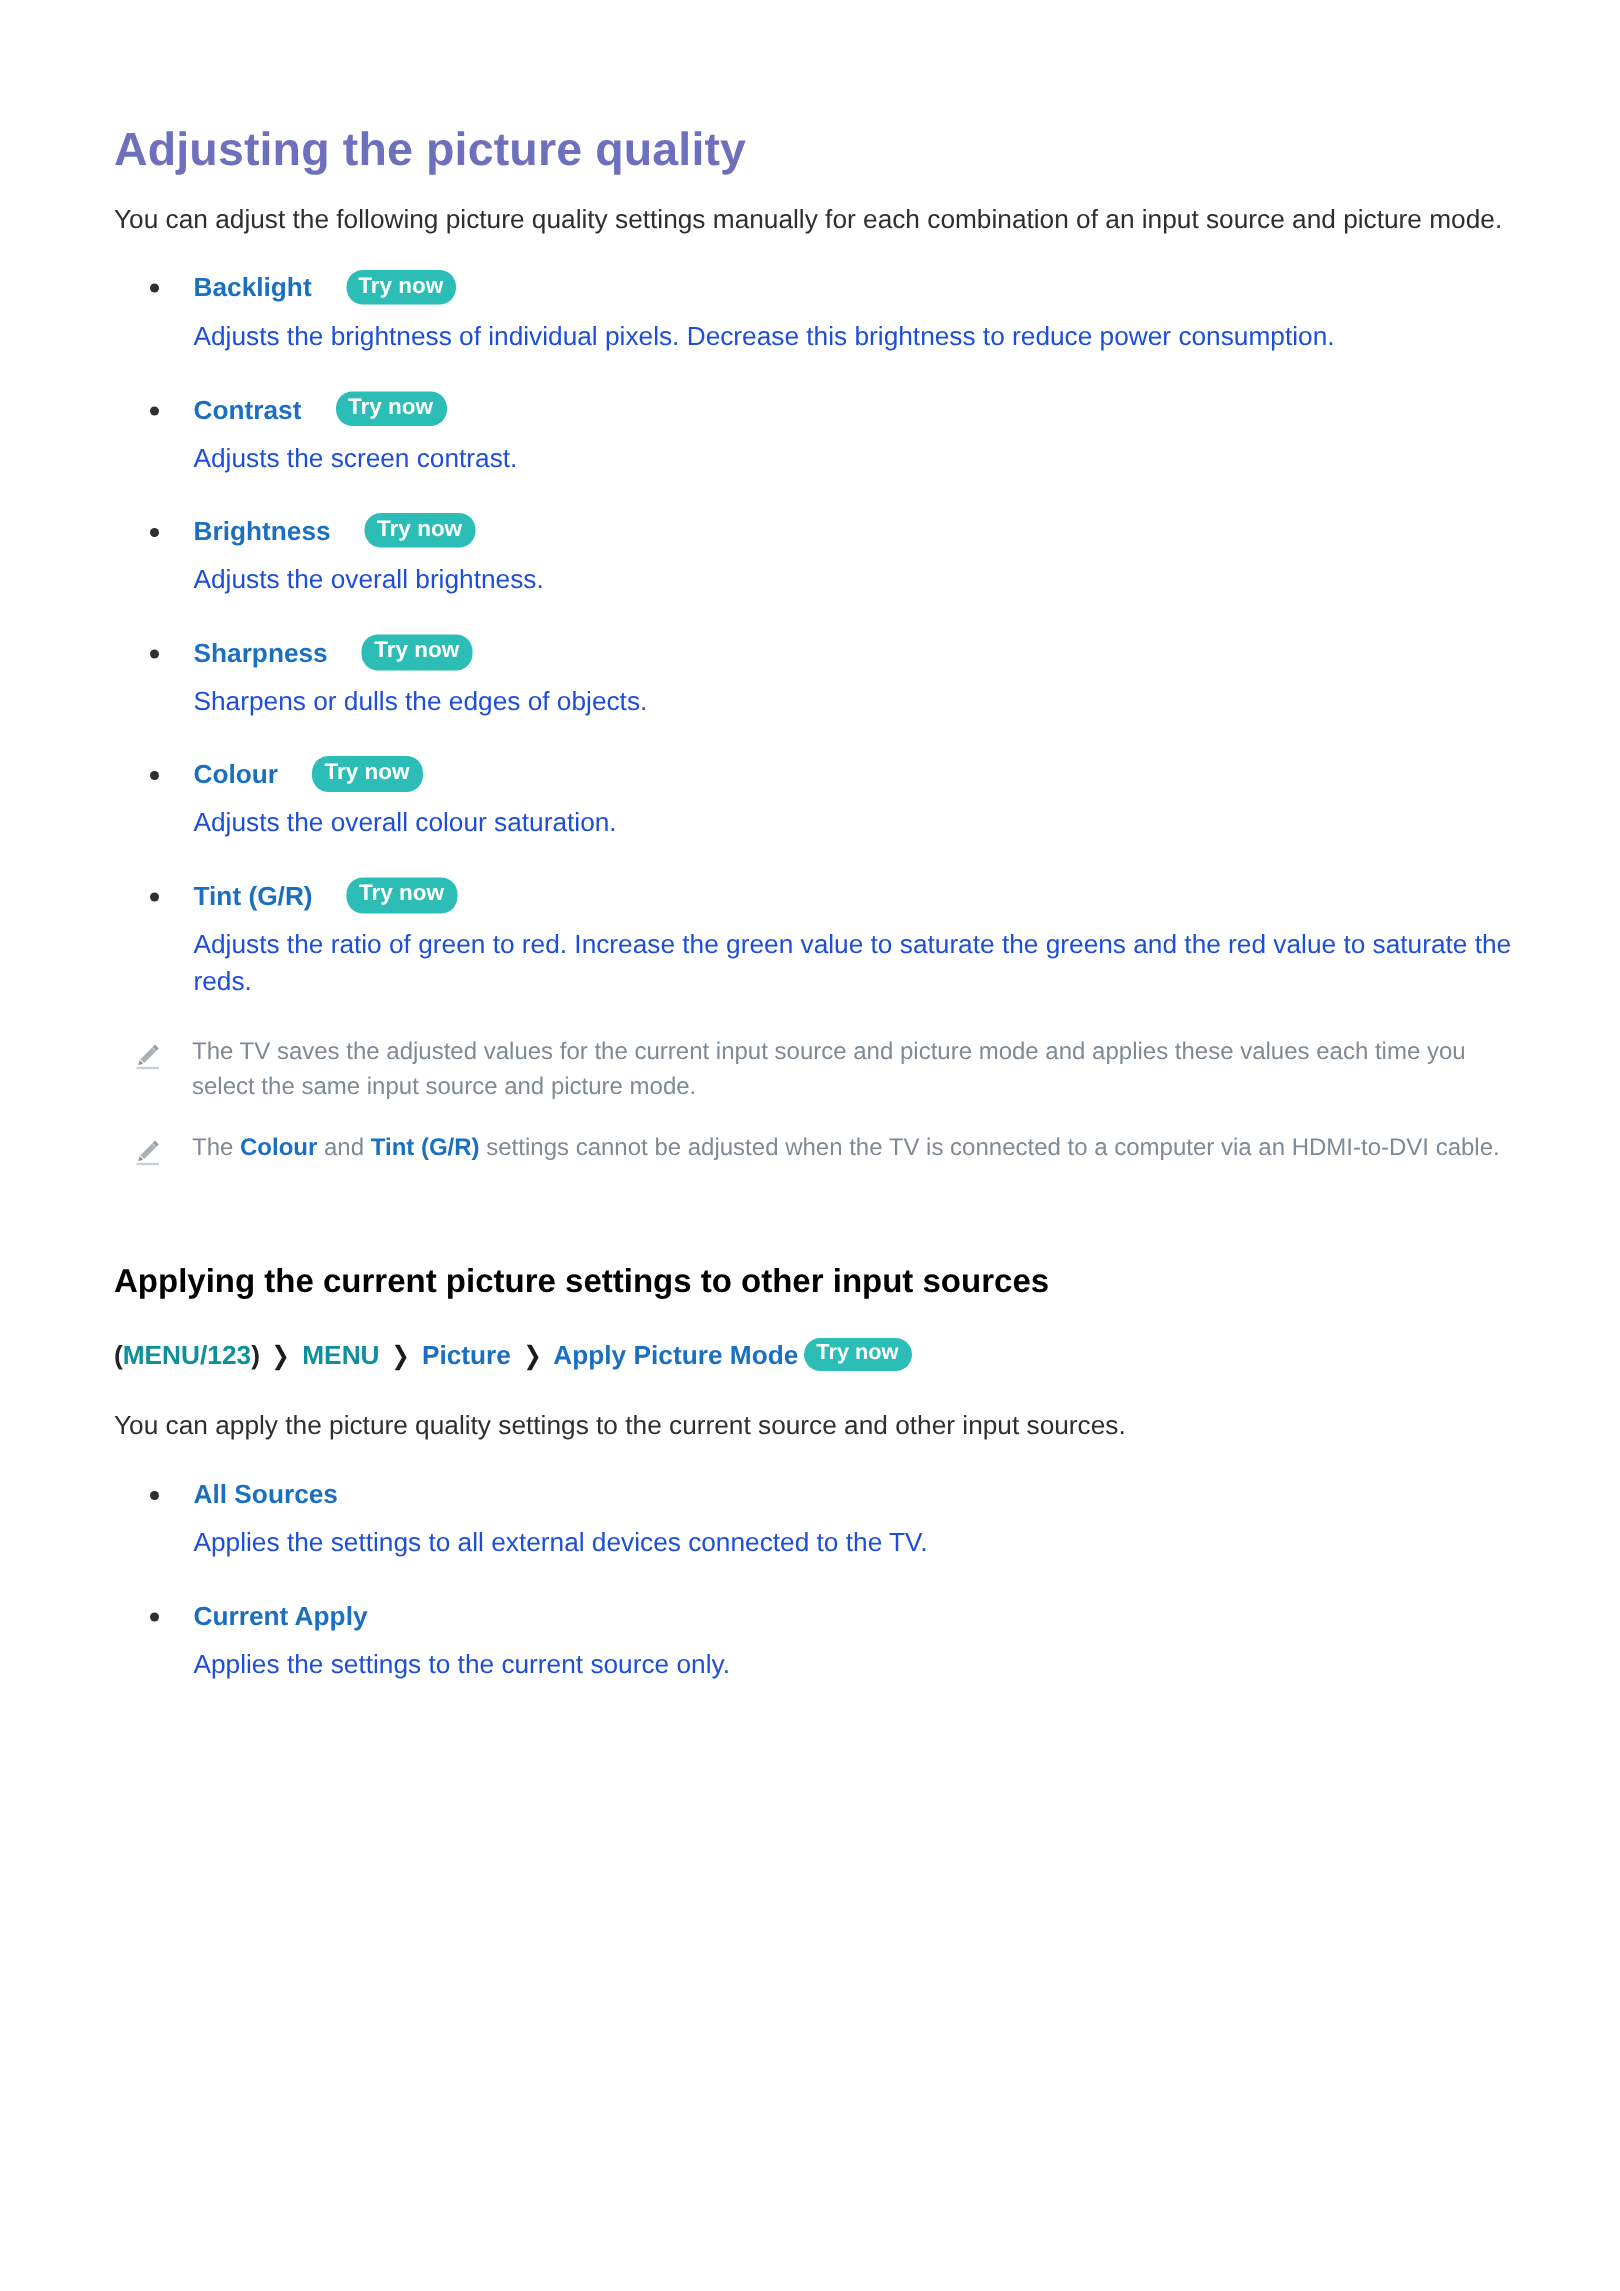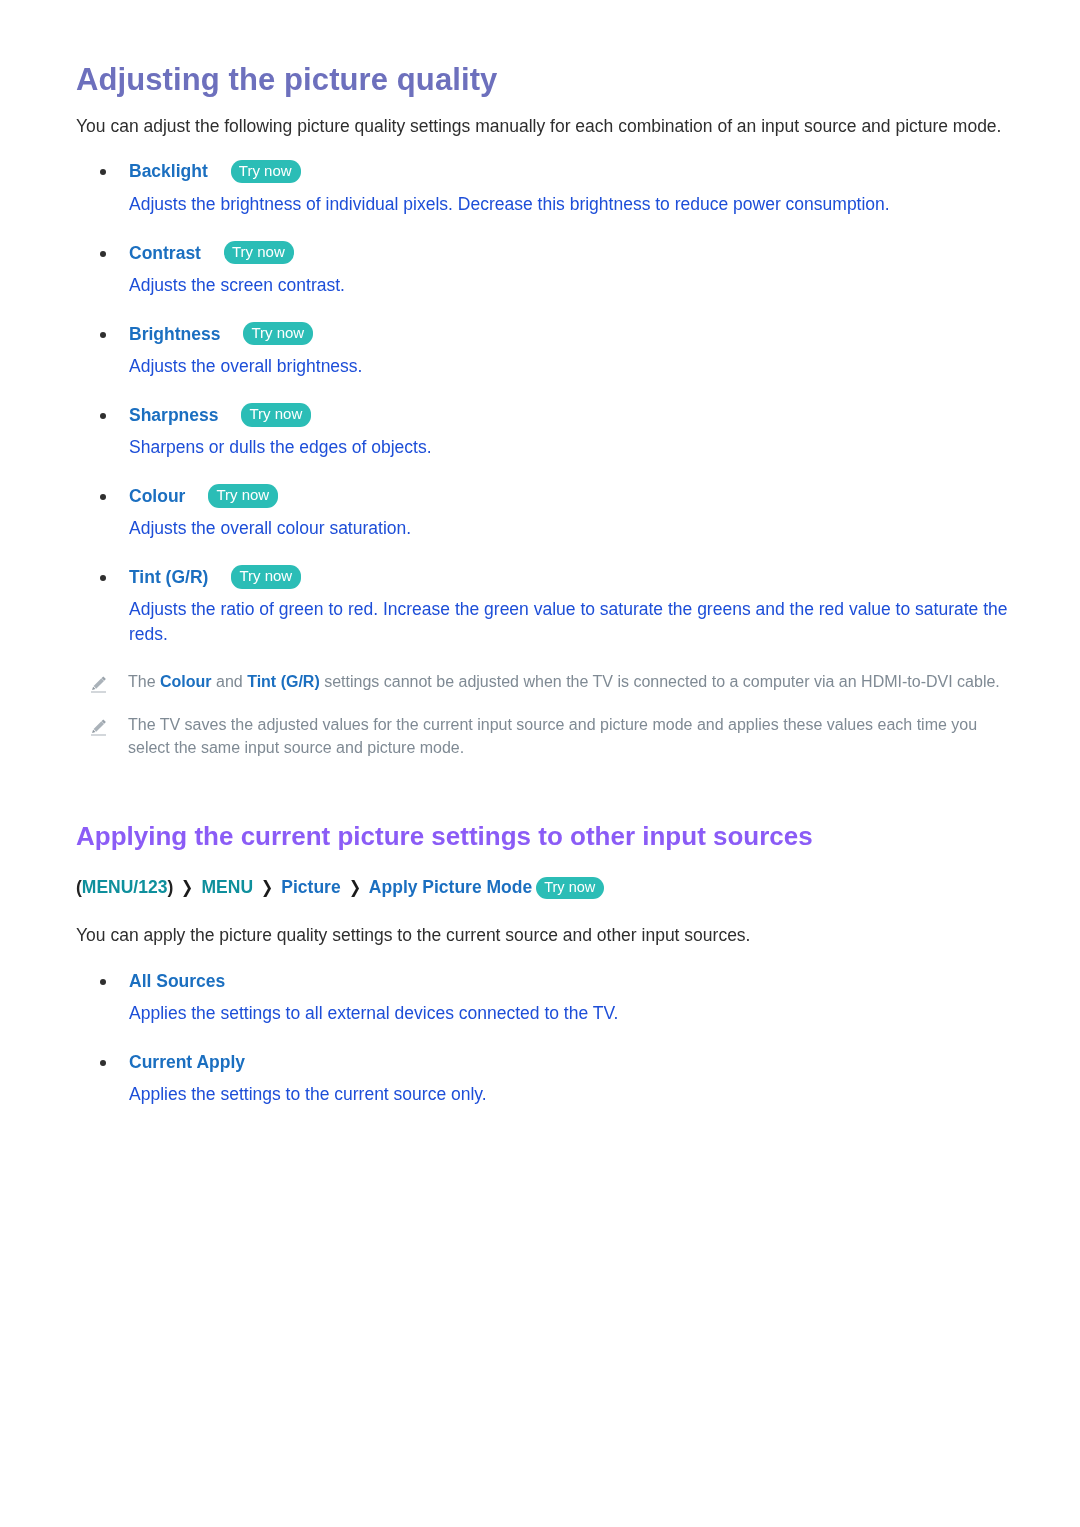--- a/index.html
+++ b/index.html
@@ -12,35 +12,36 @@
     height: 1527px;
     font-family: "Liberation Sans", "DejaVu Sans", sans-serif;
     color: #2b2b2b;
     position: relative;
     overflow: hidden;
   }
   .page {
     padding: 62px 72px 0 76px;
     box-sizing: border-box;
     width: 1080px;
+    margin-top: 20px;
   }
 
   
   h1.doc-title {
     font-size: 31px;
     font-weight: bold;
     color: #6d70bd;
     margin: 0 0 16px 0;
     letter-spacing: 0.1px;
     line-height: 1.15;
   }
   h2.section-title {
-    font-size: 26px;
-    font-weight: bold;
-    color: #8b5cf6;
+    font-size: 22px;
+    font-weight: bold;
+    color: #000000;
     margin: 0 0 22px 0;
     line-height: 1.2;
   }
 
   
   .breadcrumb {
     font-size: 17.5px;
     font-weight: bold;
     margin: 0 0 22px 0;
     line-height: 1.5;
@@ -101,21 +102,21 @@
     margin: 7px 0 23px 53px;
     max-width: 900px;
   }
 
   
   .try-now {
     display: inline-block;
     background: #2bbdb6;
     color: #ffffff;
     font-size: 15px;
-    font-weight: normal;
+    font-weight: bold;
     border-radius: 11px;
     padding: 1px 9px 2px 8px;
     line-height: 1.35;
     vertical-align: middle;
     white-space: nowrap;
   }
   .breadcrumb .try-now {
     font-size: 14.5px;
     margin-left: 4px;
     position: relative;
@@ -206,52 +207,52 @@
 
     <div class="bullet-row">
       <span class="bullet-dot"></span>
       <span class="bullet-label">
         <span>Tint (G/R)</span>
         <span class="try-now">Try now</span>
       </span>
     </div>
     <div class="bullet-desc">Adjusts the ratio of green to red. Increase the green value to saturate the greens and the red value to saturate the reds.</div>
 
-  </div>
-
-  <div class="note-row">
-    <span class="note-icon">
-      <svg width="22" height="22" viewBox="0 0 22 22">
-        <g fill="#9aa3ab">
-          <path d="M15.3 3.4l2.6 2.6-1.7 1.7-2.6-2.6z"></path>
-          <path d="M5.6 13.1l7.8-7.8 2.6 2.6-7.8 7.8z" fill="#aab2b9"></path>
-          <path d="M5.1 13.7l2.4 2.4-3.4 1z" fill="#8e979f"></path>
-        </g>
-        <rect x="3" y="18.2" width="15" height="1.6" fill="#c9ced3"></rect>
-      </svg>
-    </span>
-    <span class="note-text"><span>The </span><span class="hl">Colour</span><span> and </span><span class="hl">Tint (G/R)</span><span> settings cannot be adjusted when the TV is connected to a computer via an HDMI-to-DVI cable.</span></span>
   </div>
 
   <div class="note-row">
     <span class="note-icon">
       <svg width="22" height="22" viewBox="0 0 22 22">
         <g fill="#9aa3ab">
           <path d="M15.3 3.4l2.6 2.6-1.7 1.7-2.6-2.6z"></path>
           <path d="M5.6 13.1l7.8-7.8 2.6 2.6-7.8 7.8z" fill="#aab2b9"></path>
           <path d="M5.1 13.7l2.4 2.4-3.4 1z" fill="#8e979f"></path>
         </g>
         <rect x="3" y="18.2" width="15" height="1.6" fill="#c9ced3"></rect>
       </svg>
     </span>
     <span class="note-text">
       <span>The TV saves the adjusted values for the current input source and picture mode and applies these values each time you select the same input source and picture mode.</span>
     </span>
   </div>
 
+  <div class="note-row">
+    <span class="note-icon">
+      <svg width="22" height="22" viewBox="0 0 22 22">
+        <g fill="#9aa3ab">
+          <path d="M15.3 3.4l2.6 2.6-1.7 1.7-2.6-2.6z"></path>
+          <path d="M5.6 13.1l7.8-7.8 2.6 2.6-7.8 7.8z" fill="#aab2b9"></path>
+          <path d="M5.1 13.7l2.4 2.4-3.4 1z" fill="#8e979f"></path>
+        </g>
+        <rect x="3" y="18.2" width="15" height="1.6" fill="#c9ced3"></rect>
+      </svg>
+    </span>
+    <span class="note-text"><span>The </span><span class="hl">Colour</span><span> and </span><span class="hl">Tint (G/R)</span><span> settings cannot be adjusted when the TV is connected to a computer via an HDMI-to-DVI cable.</span></span>
+  </div>
+
   <div class="gap-before-section"></div>
 
   <h2 class="section-title">Applying the current picture settings to other input sources</h2>
 
   <div class="breadcrumb">
     <span class="bc-paren">(</span><span class="bc-menu">MENU/123</span><span class="bc-paren">)</span><span class="bc-sep">❯</span><span class="bc-menu">MENU</span><span class="bc-sep">❯</span><span class="bc-page">Picture</span><span class="bc-sep">❯</span><span class="bc-page">Apply Picture Mode</span><span class="try-now">Try now</span>
   </div>
 
   <p class="body-text intro">You can apply the picture quality settings to the current source and other input sources.</p>
 

